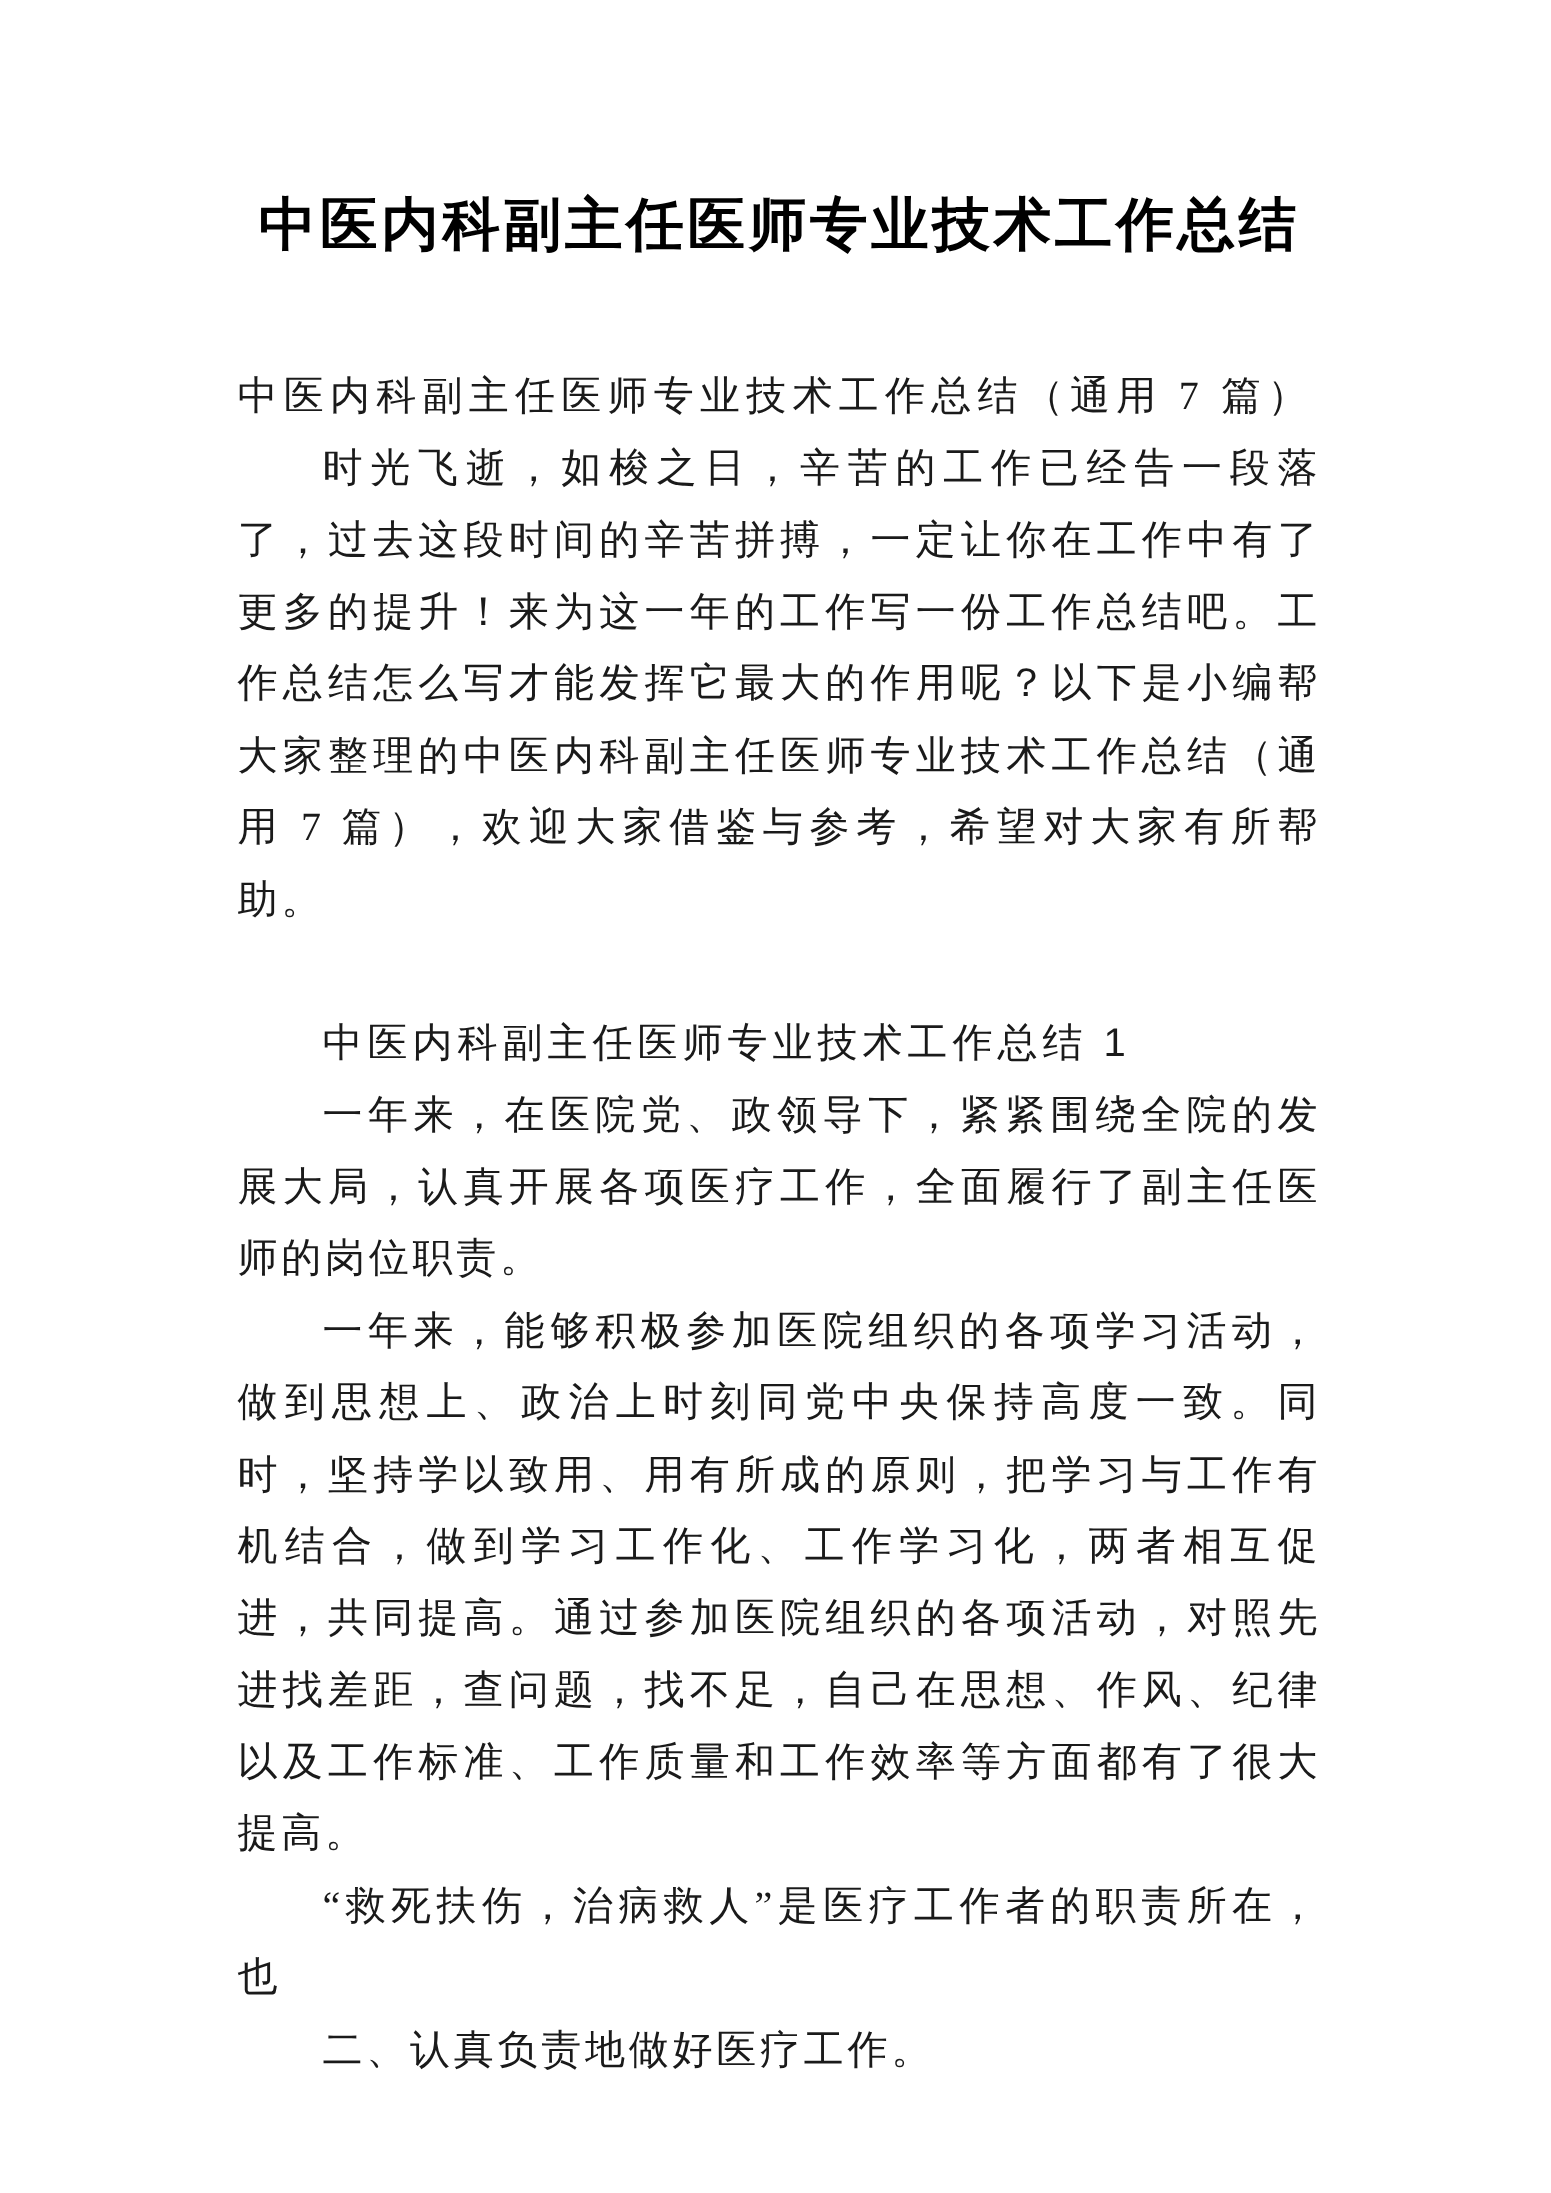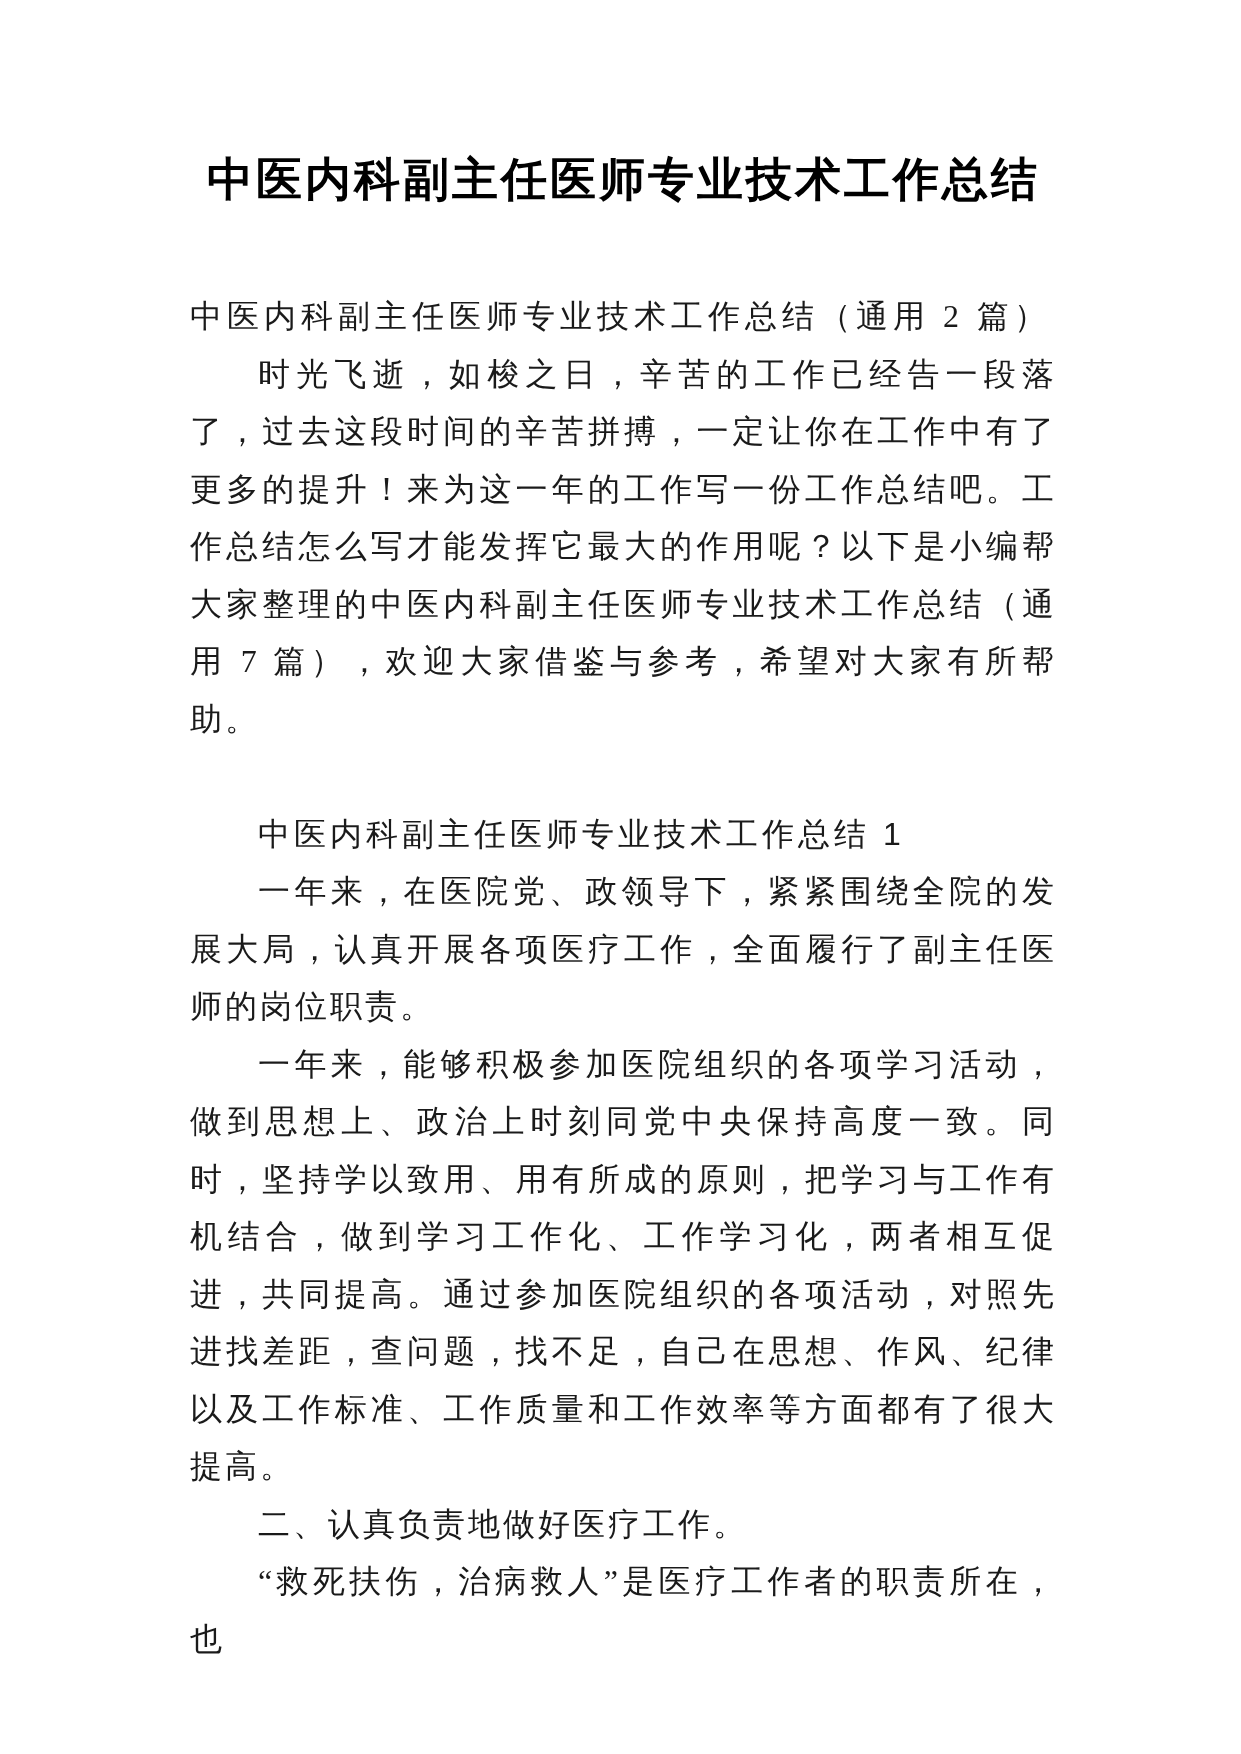--- a/index.html
+++ b/index.html
@@ -50,22 +50,22 @@
     font-family: "Liberation Sans", sans-serif;
     letter-spacing: 4px;
   }
 </style>
 </head>
 <body>
 
 <div class="page">
   <h1 class="doc-title">中医内科副主任医师专业技术工作总结</h1>
   <div class="doc-body" id="doc-body">
-      <p class="lead">中医内科副主任医师专业技术工作总结（通用 2 篇）</p>
+      <p class="lead">中医内科副主任医师专业技术工作总结（通用 7 篇）</p>
       <p class="body indent">时光飞逝，如梭之日，辛苦的工作已经告一段落了，过去这段时间的辛苦拼搏，一定让你在工作中有了更多的提升！来为这一年的工作写一份工作总结吧。工作总结怎么写才能发挥它最大的作用呢？以下是小编帮大家整理的中医内科副主任医师专业技术工作总结（通用 7 篇），欢迎大家借鉴与参考，希望对大家有所帮助。</p>
       <p class="blank"></p>
       <p class="heading indent">中医内科副主任医师专业技术工作总结 1</p>
       <p class="body indent">一年来，在医院党、政领导下，紧紧围绕全院的发展大局，认真开展各项医疗工作，全面履行了副主任医师的岗位职责。</p>
       <p class="body indent">一年来，能够积极参加医院组织的各项学习活动，做到思想上、政治上时刻同党中央保持高度一致。同时，坚持学以致用、用有所成的原则，把学习与工作有机结合，做到学习工作化、工作学习化，两者相互促进，共同提高。通过参加医院组织的各项活动，对照先进找差距，查问题，找不足，自己在思想、作风、纪律以及工作标准、工作质量和工作效率等方面都有了很大提高。</p>
+      <p class="body indent">“救死扶伤，治病救人”是医疗工作者的职责所在，也</p>
       <p class="body indent">二、认真负责地做好医疗工作。</p>
-      <p class="body indent">“救死扶伤，治病救人”是医疗工作者的职责所在，也</p>
     </div>
 </div>
 
 </body></html>

